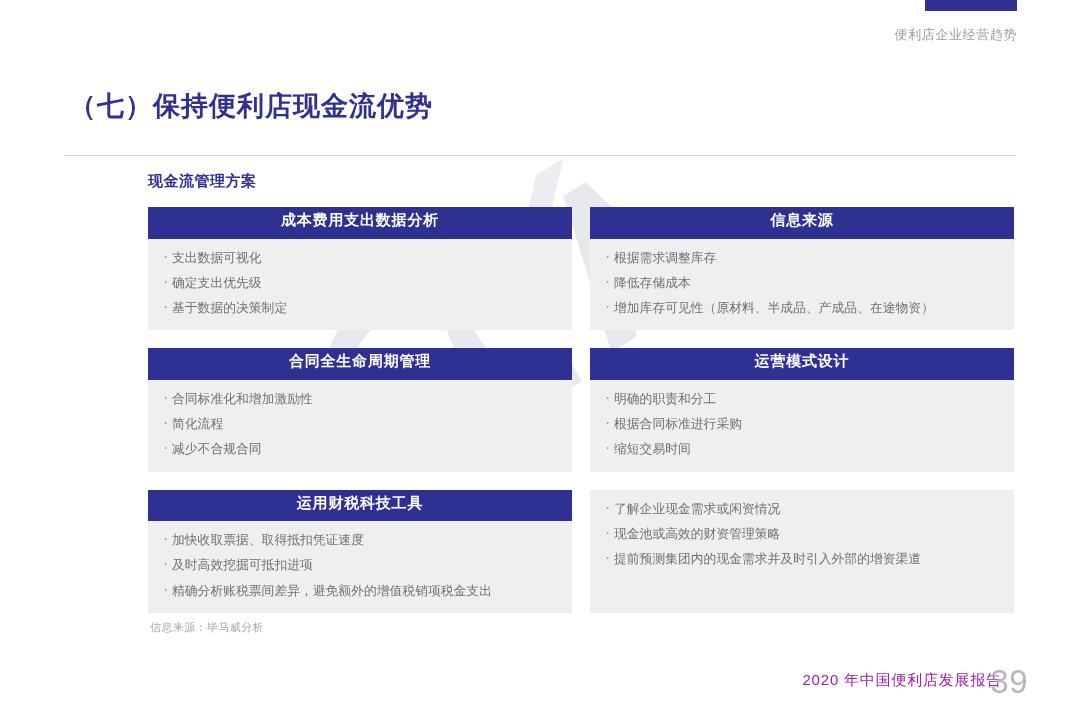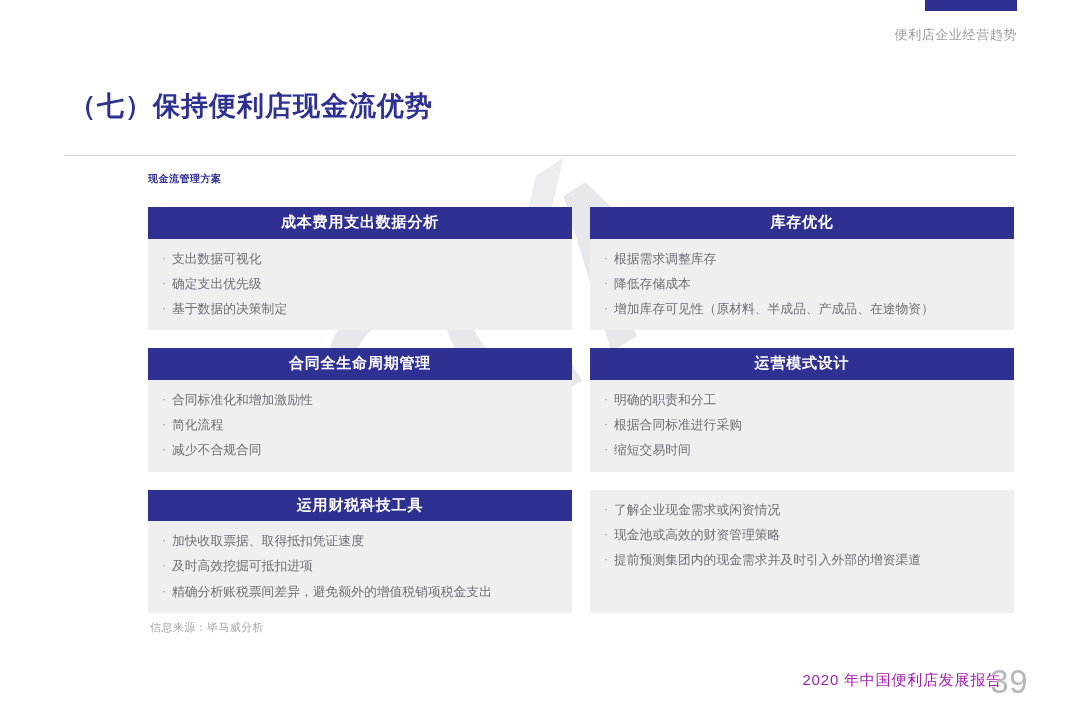--- a/index.html
+++ b/index.html
@@ -74,39 +74,40 @@
     pointer-events: none;
     z-index: 5;
     opacity: 0.55;
   }
 
   
   .section-heading {
     position: absolute;
     left: 148px;
     top: 172px;
-    font-size: 10px;
+    font-size: 15px;
     font-weight: bold;
     color: #2E3192;
     letter-spacing: 0.5px;
     white-space: nowrap;
     z-index: 8;
   }
 
   
   .card-grid {
     position: absolute;
     left: 148px;
     top: 207px;
     width: 690px;
     display: grid;
     grid-template-columns: 424px 424px;
     column-gap: 18px;
     row-gap: 18px;
     z-index: 8;
+    font-family: Liberation Mono, monospace;
   }
 
   .card {
     background: #efeff0;
     position: relative;
   }
   .card-header {
     background: #2E3192;
     color: #ffffff;
     font-size: 15px;
@@ -214,21 +215,21 @@
           <span class="bullet-text">确定支出优先级</span>
         </div>
         <div class="bullet-row">
           <span class="bullet-dot">·</span>
           <span class="bullet-text">基于数据的决策制定</span>
         </div>
       </div>
     </div>
 
     <div class="card">
-      <div class="card-header">库存优化</div>
+      <div class="card-header">信息来源</div>
       <div class="card-body">
         <div class="bullet-row">
           <span class="bullet-dot">·</span>
           <span class="bullet-text">根据需求调整库存</span>
         </div>
         <div class="bullet-row">
           <span class="bullet-dot">·</span>
           <span class="bullet-text">降低存储成本</span>
         </div>
         <div class="bullet-row">

